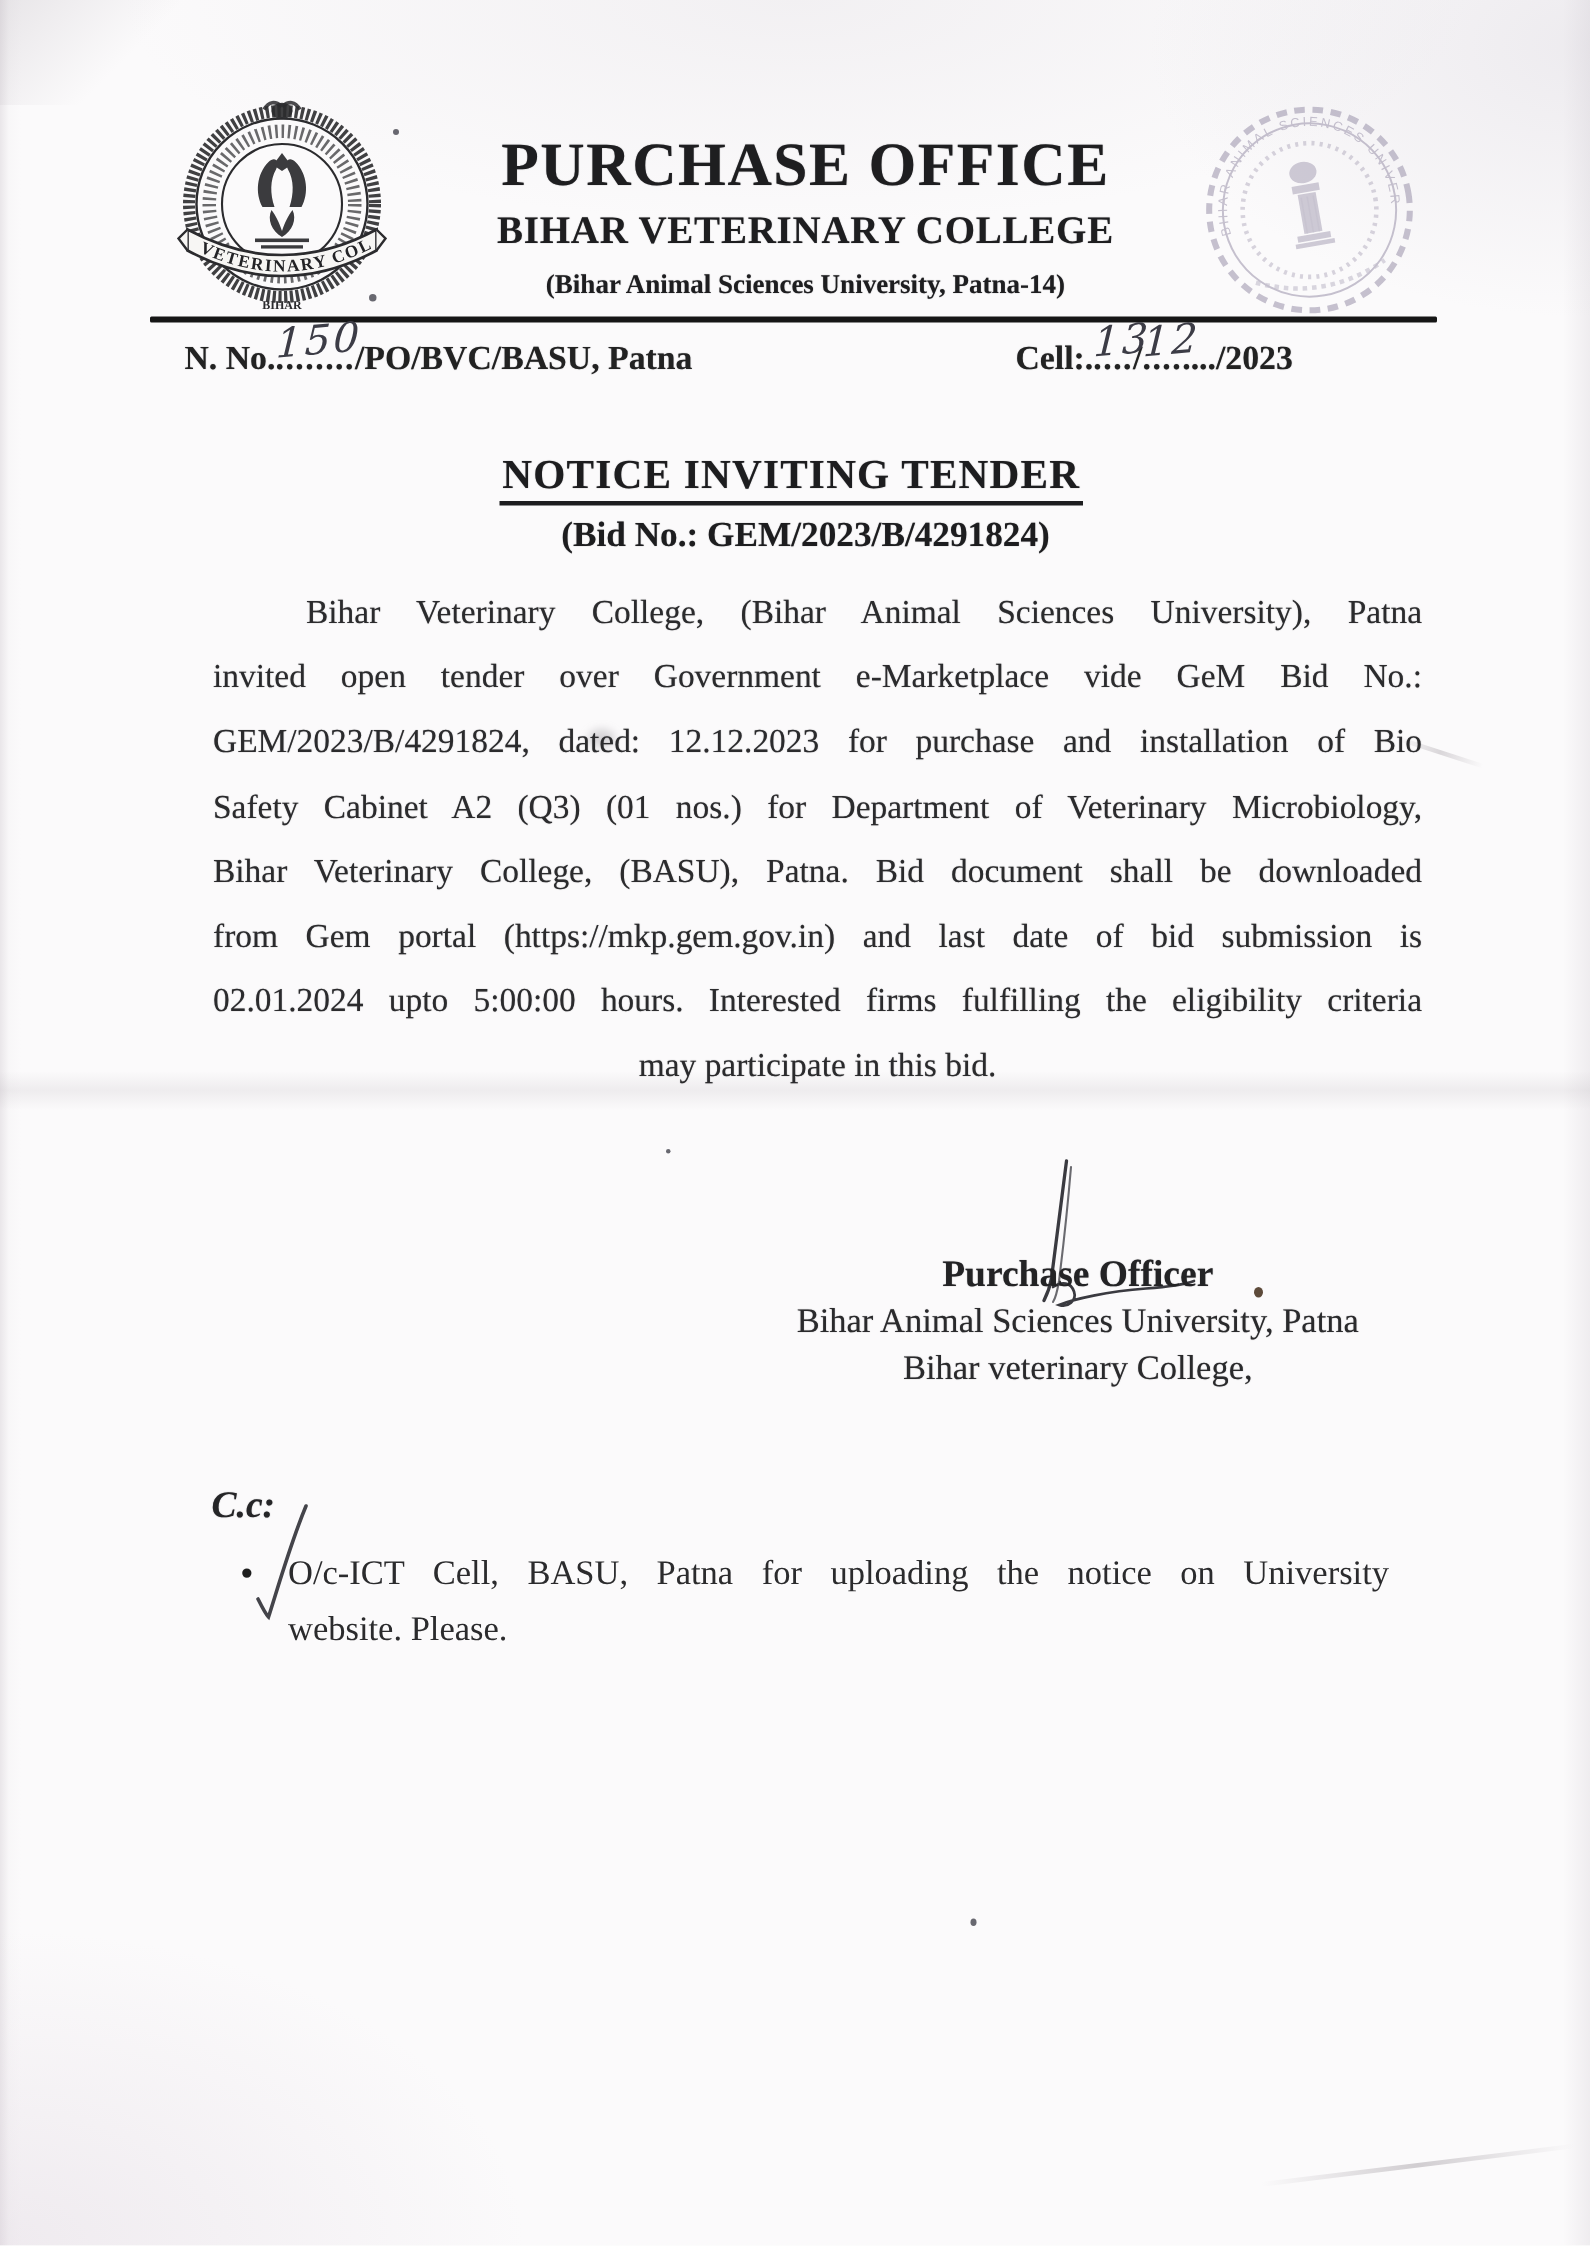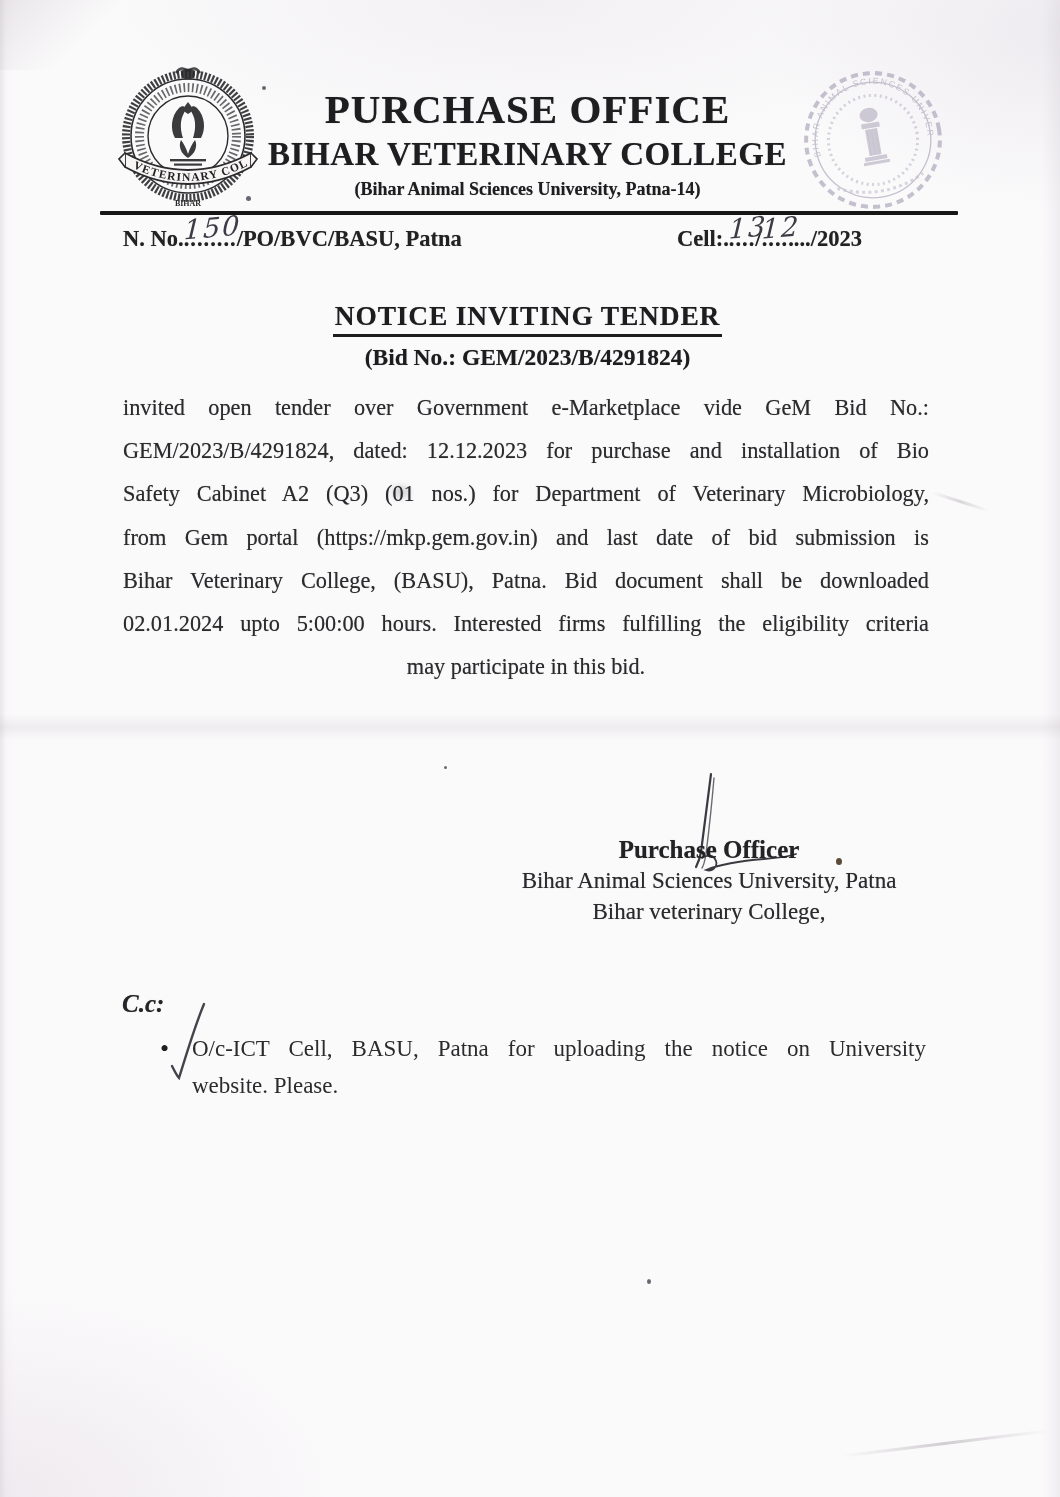--- a/index.html
+++ b/index.html
@@ -14,29 +14,29 @@
     width: 1060px; height: 1497px;
     background:
       radial-gradient(ellipse 500px 300px at 0% 100%, rgba(216,205,216,0.35), transparent 70%),
       radial-gradient(ellipse 420px 260px at 100% 2%, rgba(205,200,210,0.30), transparent 70%),
       radial-gradient(ellipse 600px 200px at 50% 0%, rgba(210,205,212,0.22), transparent 75%),
       linear-gradient(90deg, rgba(170,160,170,0.22) 0px, rgba(230,225,230,0.12) 6px, transparent 14px),
       linear-gradient(270deg, rgba(190,182,192,0.20) 0px, transparent 18px),
       #fbfafb;
     color: #262626;
   }
-  .ink { text-shadow: 0 0 0.7px rgba(45,45,50,0.55); }
+  .ink { text-shadow: 0 0 0.7px rgba(45,45,50,0.55); padding-left: 19px; }
 
   
   .header-text {
     position: absolute; left: 240px; top: 86px; width: 575px;
     text-align: center; color: #1e1e20;
   }
   .header-office  { font-size: 41px; font-weight: bold; letter-spacing: 1px; line-height: 46px; }
-  .header-college { font-size: 33px; font-weight: bold; letter-spacing: 0.5px; line-height: 40px; margin-top: 2px; }
+  .header-college { font-size: 26px; font-weight: bold; letter-spacing: 0.5px; line-height: 40px; margin-top: 2px; }
   .header-univ    { font-size: 18px; font-weight: bold; line-height: 29px; margin-top: 1px; }
 
   .emblem-left { position: absolute; left: 118px; top: 66px; width: 140px; height: 146px; }
   .seal-right  { position: absolute; left: 793px; top: 64px; width: 160px; height: 152px; opacity: 0.55; transform: rotate(-10deg); }
 
   .header-rule {
     position: absolute; left: 100px; top: 211px; width: 858px; height: 4px;
     background: #161616; border-radius: 1px;
   }
 
@@ -198,25 +198,26 @@
   </div>
 
   <div class="notice-wrap">
     <div>
       <span class="notice-title ink">NOTICE INVITING TENDER</span>
     </div>
     <div class="notice-bid ink">(Bid No.: GEM/2023/B/4291824)</div>
   </div>
 
   <div class="body-para ink">
+    <div class="bline first justify">Bihar Veterinary College, (Bihar Animal Sciences University), Patna</div>
     <div class="bline justify">invited open tender over Government e-Marketplace vide GeM Bid No.:</div>
     <div class="bline justify">GEM/2023/B/4291824, dated: 12.12.2023 for purchase and installation of Bio</div>
     <div class="bline justify">Safety Cabinet A2 (Q3) (01 nos.) for Department of Veterinary Microbiology,</div>
+    <div class="bline justify">Bihar Veterinary College, (BASU), Patna. Bid document shall be downloaded</div>
     <div class="bline justify">from Gem portal (https://mkp.gem.gov.in) and last date of bid submission is</div>
-    <div class="bline justify">Bihar Veterinary College, (BASU), Patna. Bid document shall be downloaded</div>
     <div class="bline justify">02.01.2024 upto 5:00:00 hours. Interested firms fulfilling the eligibility criteria</div>
     <div class="bline last">may participate in this bid.</div>
   </div>
 
   <svg class="sign-squiggle" viewBox="0 0 150 110">
     <g stroke="#3a3a40" fill="none" stroke-linecap="round">
       <path d="M33,4 C30,28 26,58 23,82 C22,88 20,93 18,97" stroke-width="2.2"></path>
       <path d="M36,8 C34,32 31,60 28,84 C27,90 26,95 24,98" stroke-width="1.4" opacity="0.75"></path>
       <path d="M24,88 C30,84 36,85 38,91 C40,97 34,102 28,100 C38,96 60,91 86,89 C100,88 110,87 118,84" stroke-width="1.8"></path>
     </g>

